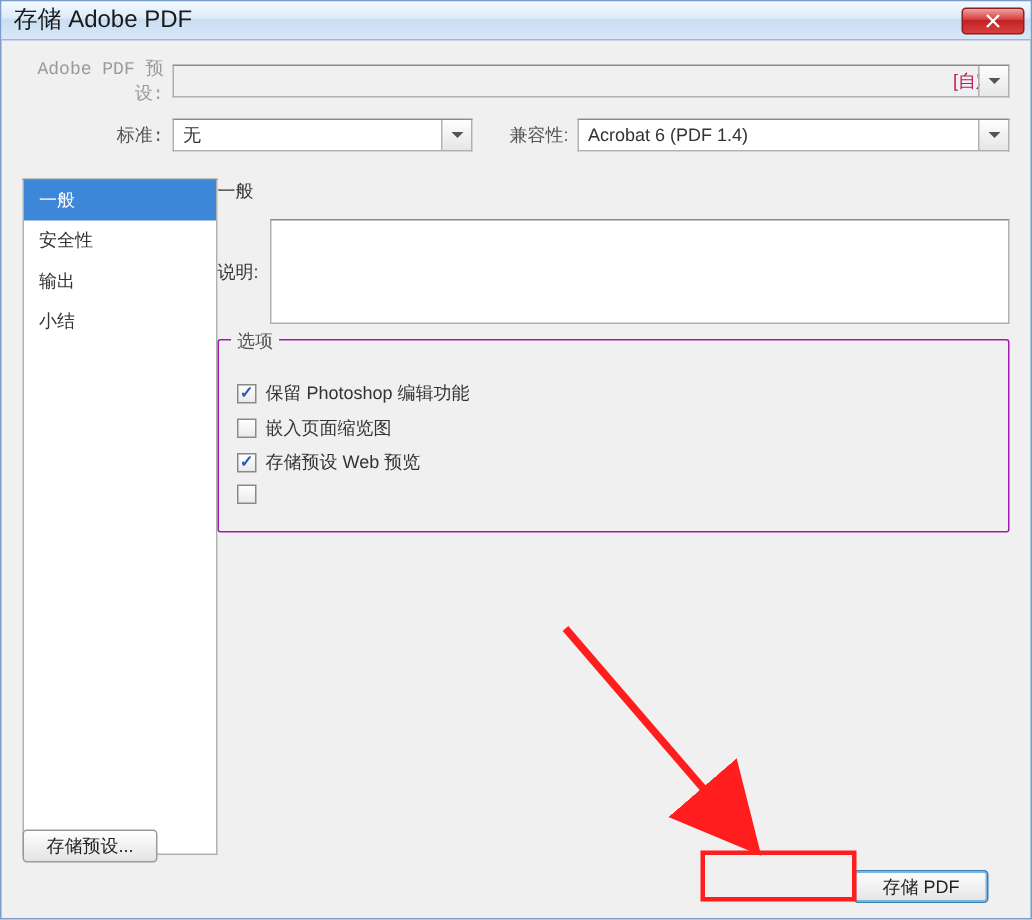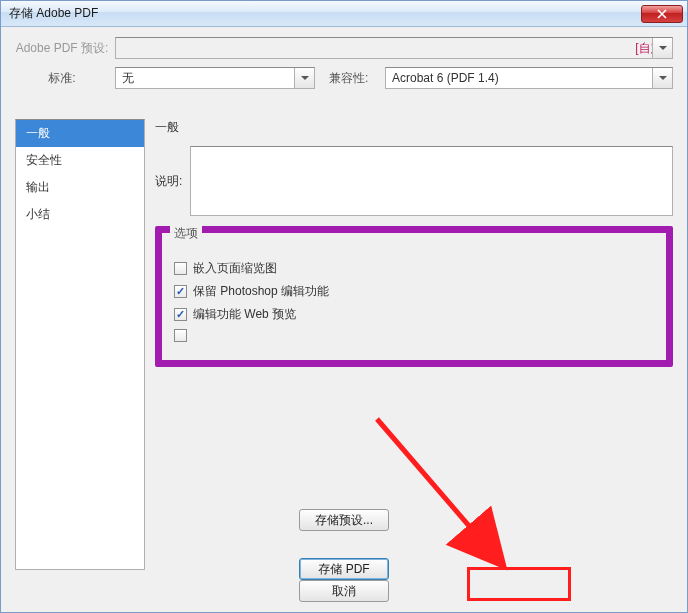--- a/index.html
+++ b/index.html
@@ -20,21 +20,21 @@
   .titlebar {
     height: 26px;
     background: linear-gradient(to bottom, #f5f9ff 0%, #dceaf8 45%, #c9def4 46%, #d7e8f8 100%);
     border-bottom: 1px solid #a0b8d8;
     display: flex;
     align-items: center;
     justify-content: space-between;
     padding: 0 4px 0 8px;
   }
   .titlebar-title {
-    font-size: 12px;
+    font-size: 16px;
     color: #1a1a1a;
   }
   .close-btn {
     width: 42px;
     height: 18px;
     background: linear-gradient(to bottom, #f0a0a0 0%, #d63c3c 45%, #c02020 46%, #d84040 100%);
     border: 1px solid #8a2020;
     border-radius: 3px;
     display: flex;
     align-items: center;
@@ -53,23 +53,24 @@
     bottom: 0;
     padding: 10px 14px 12px 14px;
   }
   .row {
     display: flex;
     align-items: center;
     margin-bottom: 8px;
   }
   .label-col {
     width: 100px;
-    text-align: center;
+    text-align: right;
     padding-right: 6px;
     color: #555;
+    font-family: Liberation Mono, monospace;
   }
   .label-col.disabled { color: #9a9a9a; }
   .preset-select, .standard-select, .compat-select {
     background: #fff;
     border: 1px solid #b0b0b0;
     border-top-color: #8a8a8a;
     height: 22px;
     display: flex;
     align-items: center;
     padding: 0 6px;
@@ -99,32 +100,32 @@
   .preset-select.disabled {
     background: #f0f0f0;
     color: #be185d;
     justify-content: flex-end;
   }
   .standard-row { margin-top: 4px; }
   .standard-select { width: 200px; }
   .compat-label {
     margin-left: 14px;
     width: 56px;
+    text-align: right;
     padding-right: 6px;
     color: #555;
   }
   .compat-select { flex: 1; }
   .main-area {
     position: absolute;
     top: 92px;
     left: 14px;
     right: 14px;
     bottom: 42px;
     display: flex;
-    gap: 10px;
   }
   .sidebar {
     width: 130px;
     background: #fff;
     border: 1px solid #b0b0b0;
     border-top-color: #8a8a8a;
   }
   .sidebar-item {
     padding: 5px 10px;
     cursor: pointer;
@@ -152,21 +153,21 @@
     height: 70px;
     border: 1px solid #b0b0b0;
     border-top-color: #8a8a8a;
     background: #fff;
     resize: none;
     font-family: inherit;
     font-size: 12px;
     padding: 4px;
   }
   .fieldset {
-    border: 7px solid #a21caf;
+    border: 1px solid #a21caf;
     border-radius: 2px;
     padding: 10px 12px 12px 12px;
     margin-top: 2px;
   }
   .fieldset .legend {
     position: relative;
     top: -18px;
     left: -4px;
     background: #f0f0f0;
     display: inline-block;
@@ -196,22 +197,21 @@
     line-height: 11px;
     color: #2a5db0;
     font-weight: bold;
   }
   .bottom-bar {
     position: absolute;
     left: 14px;
     right: 14px;
     bottom: 10px;
     display: flex;
-    align-items: center;
-    flex-direction: column;
+    align-items: flex-start;
   }
   .btn {
     height: 22px;
     min-width: 90px;
     padding: 0 12px;
     background: linear-gradient(to bottom, #fefefe, #e4e4e4);
     border: 1px solid #9a9a9a;
     border-radius: 3px;
     display: inline-flex;
     align-items: center;
@@ -293,50 +293,47 @@
 
         <div class="desc-row">
           <span>说明:</span>
           <textarea class="desc-textarea" style=""></textarea>
         </div>
 
         <div class="fieldset">
           <div class="legend">选项</div>
 
           <div class="check-row">
+            <span class="checkbox checked"></span>
+            <span>保留 Photoshop 编辑功能</span>
+          </div>
+          <div class="check-row">
             <span class="checkbox"></span>
             <span>嵌入页面缩览图</span>
           </div>
           <div class="check-row">
             <span class="checkbox checked"></span>
-            <span>保留 Photoshop 编辑功能</span>
-          </div>
-          <div class="check-row">
-            <span class="checkbox checked"></span>
-            <span>编辑功能 Web 预览</span>
+            <span>存储预设 Web 预览</span>
           </div>
           <div class="check-row">
             <span class="checkbox"></span>
           </div>
         </div>
       </div>
     </div>
 
     <div class="bottom-bar">
       <div class="btn">
         <span>存储预设...</span>
       </div>
       <div class="spacer"></div>
       <div class="btn default">
         <span>存储 PDF</span>
       </div>
       <div style="width:14px"></div>
-      <div class="btn">
-        <span>取消</span>
-      </div>
     </div>
 
   </div>
 
   <svg class="arrow-svg" style="left:370px; top:412px; width:160px; height:170px;" viewBox="0 0 160 170">
     <defs>
       <marker id="ah" markerWidth="14" markerHeight="14" refX="10" refY="6" orient="auto">
         <path d="M0,0 L12,6 L0,12 Z" fill="#ff1d1d"></path>
       </marker>
     </defs>

